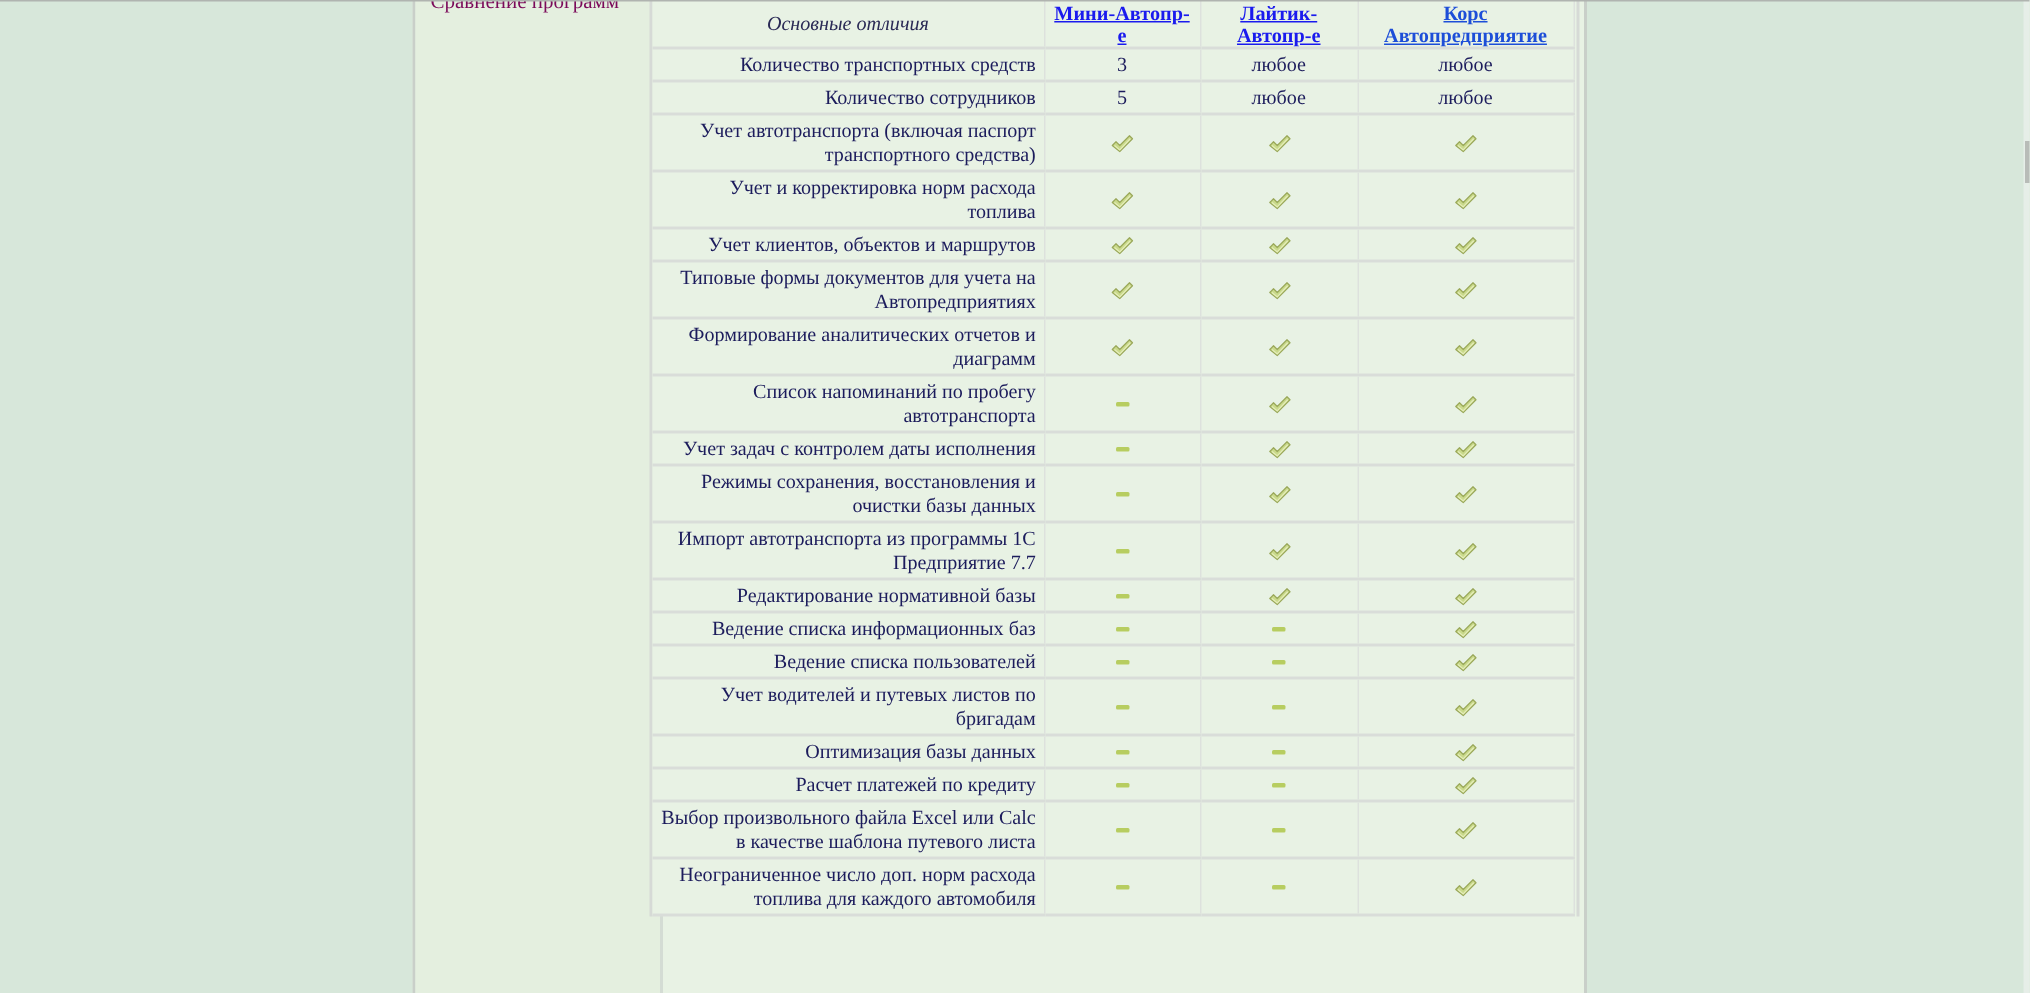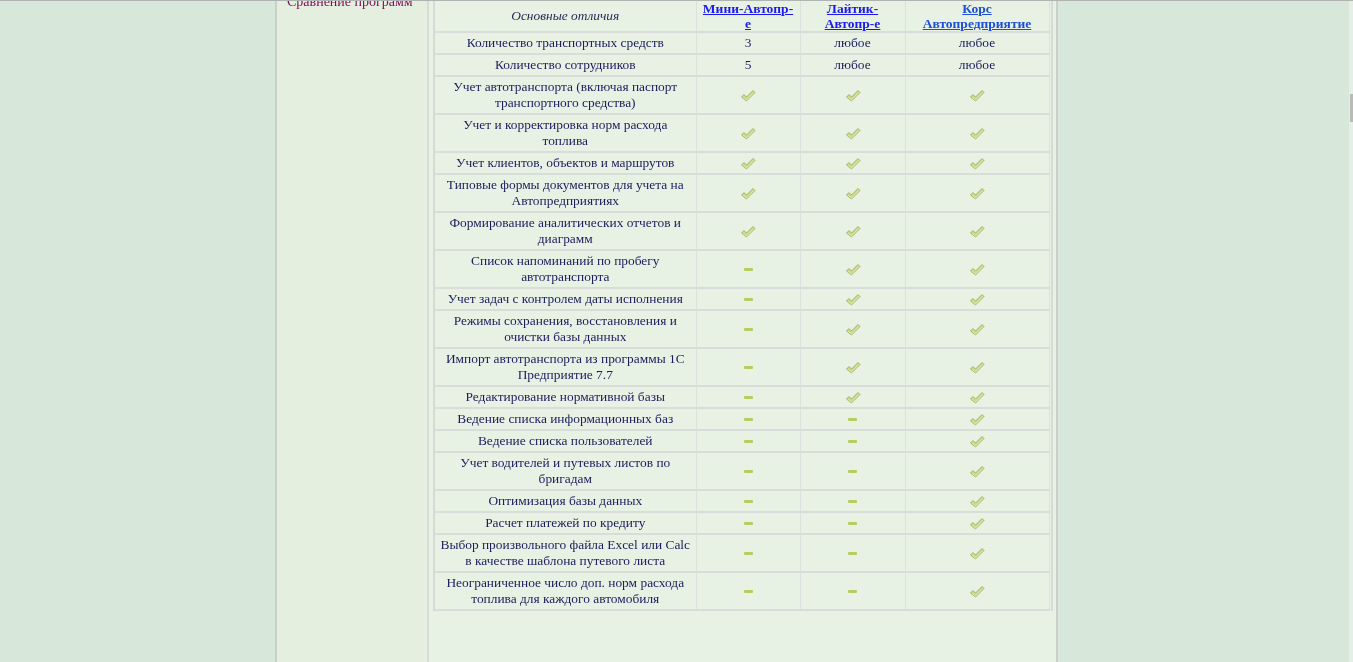--- a/index.html
+++ b/index.html
@@ -11,20 +11,21 @@
   .topline { position:absolute; left:0; top:0; width:1353px; height:1px; background:#b0b4b0; z-index:5; }
   .panel {
     position:absolute; left:275px; top:0; width:779px; height:662px;
     background:#e8f2e4;
     border-left:2px solid #c9cfc9; border-right:2px solid #c9cfc9;
   }
   .left-col {
     position:absolute; left:0; top:0; width:150px; height:662px;
     background:#e4efdf;
     border-right:2px solid #d4dcd4;
+    padding-left:13px;
   }
   .left-title {
     position:absolute; left:10px; top:-6px;
     font-size:14px; color:#7b0a5a;
   }
   .table-wrap {
     position:absolute; left:156px; top:0; width:616px;
     border-left:2px solid #d6dad6; border-right:2px solid #d6dad6;
   }
   table { border-collapse:collapse; width:614px; table-layout:fixed; }
@@ -33,21 +34,21 @@
     border-right:1px solid #dde1dd;
     padding:0 5px; font-size:13.4px; color:#1c1c5c; line-height:16px;
     vertical-align:middle; font-weight:normal;
     background:#e8f2e4;
   }
   th.h-feat { font-style:italic; color:#2a2a55; height:31px; font-size:13.4px;font-family:Liberation Serif, serif; }
   th.h-prod { text-align:center; font-weight:bold; font-size:13.5px; line-height:15px; height:31px; }
   th.h-prod a { text-decoration:underline; }
   th.h-prod a.blue { color:#1a1aee;margin-top:34px; }
   th.h-prod a.purple { color:#1d4ed8; }
-  td.feat { text-align:center; }
+  td.feat { text-align:right; }
   td.val { text-align:center; }
   tr.r1 td { height:20px; }
   tr.r2 td { height:36px; }
   .chk { display:inline-block; width:16px; height:14px; vertical-align:middle; }
   .dash { display:inline-block; width:9px; height:3px; background:#b7cd60; vertical-align:middle; border-radius:1px; }
   .scroll-track { position:absolute; right:0; top:0; width:4px; height:662px; background:#e6eee8; }
   .scroll-thumb { position:absolute; right:0; top:94px; width:3px; height:28px; background:#b8bcb8; }
 </style>
 </head>
 <body>

